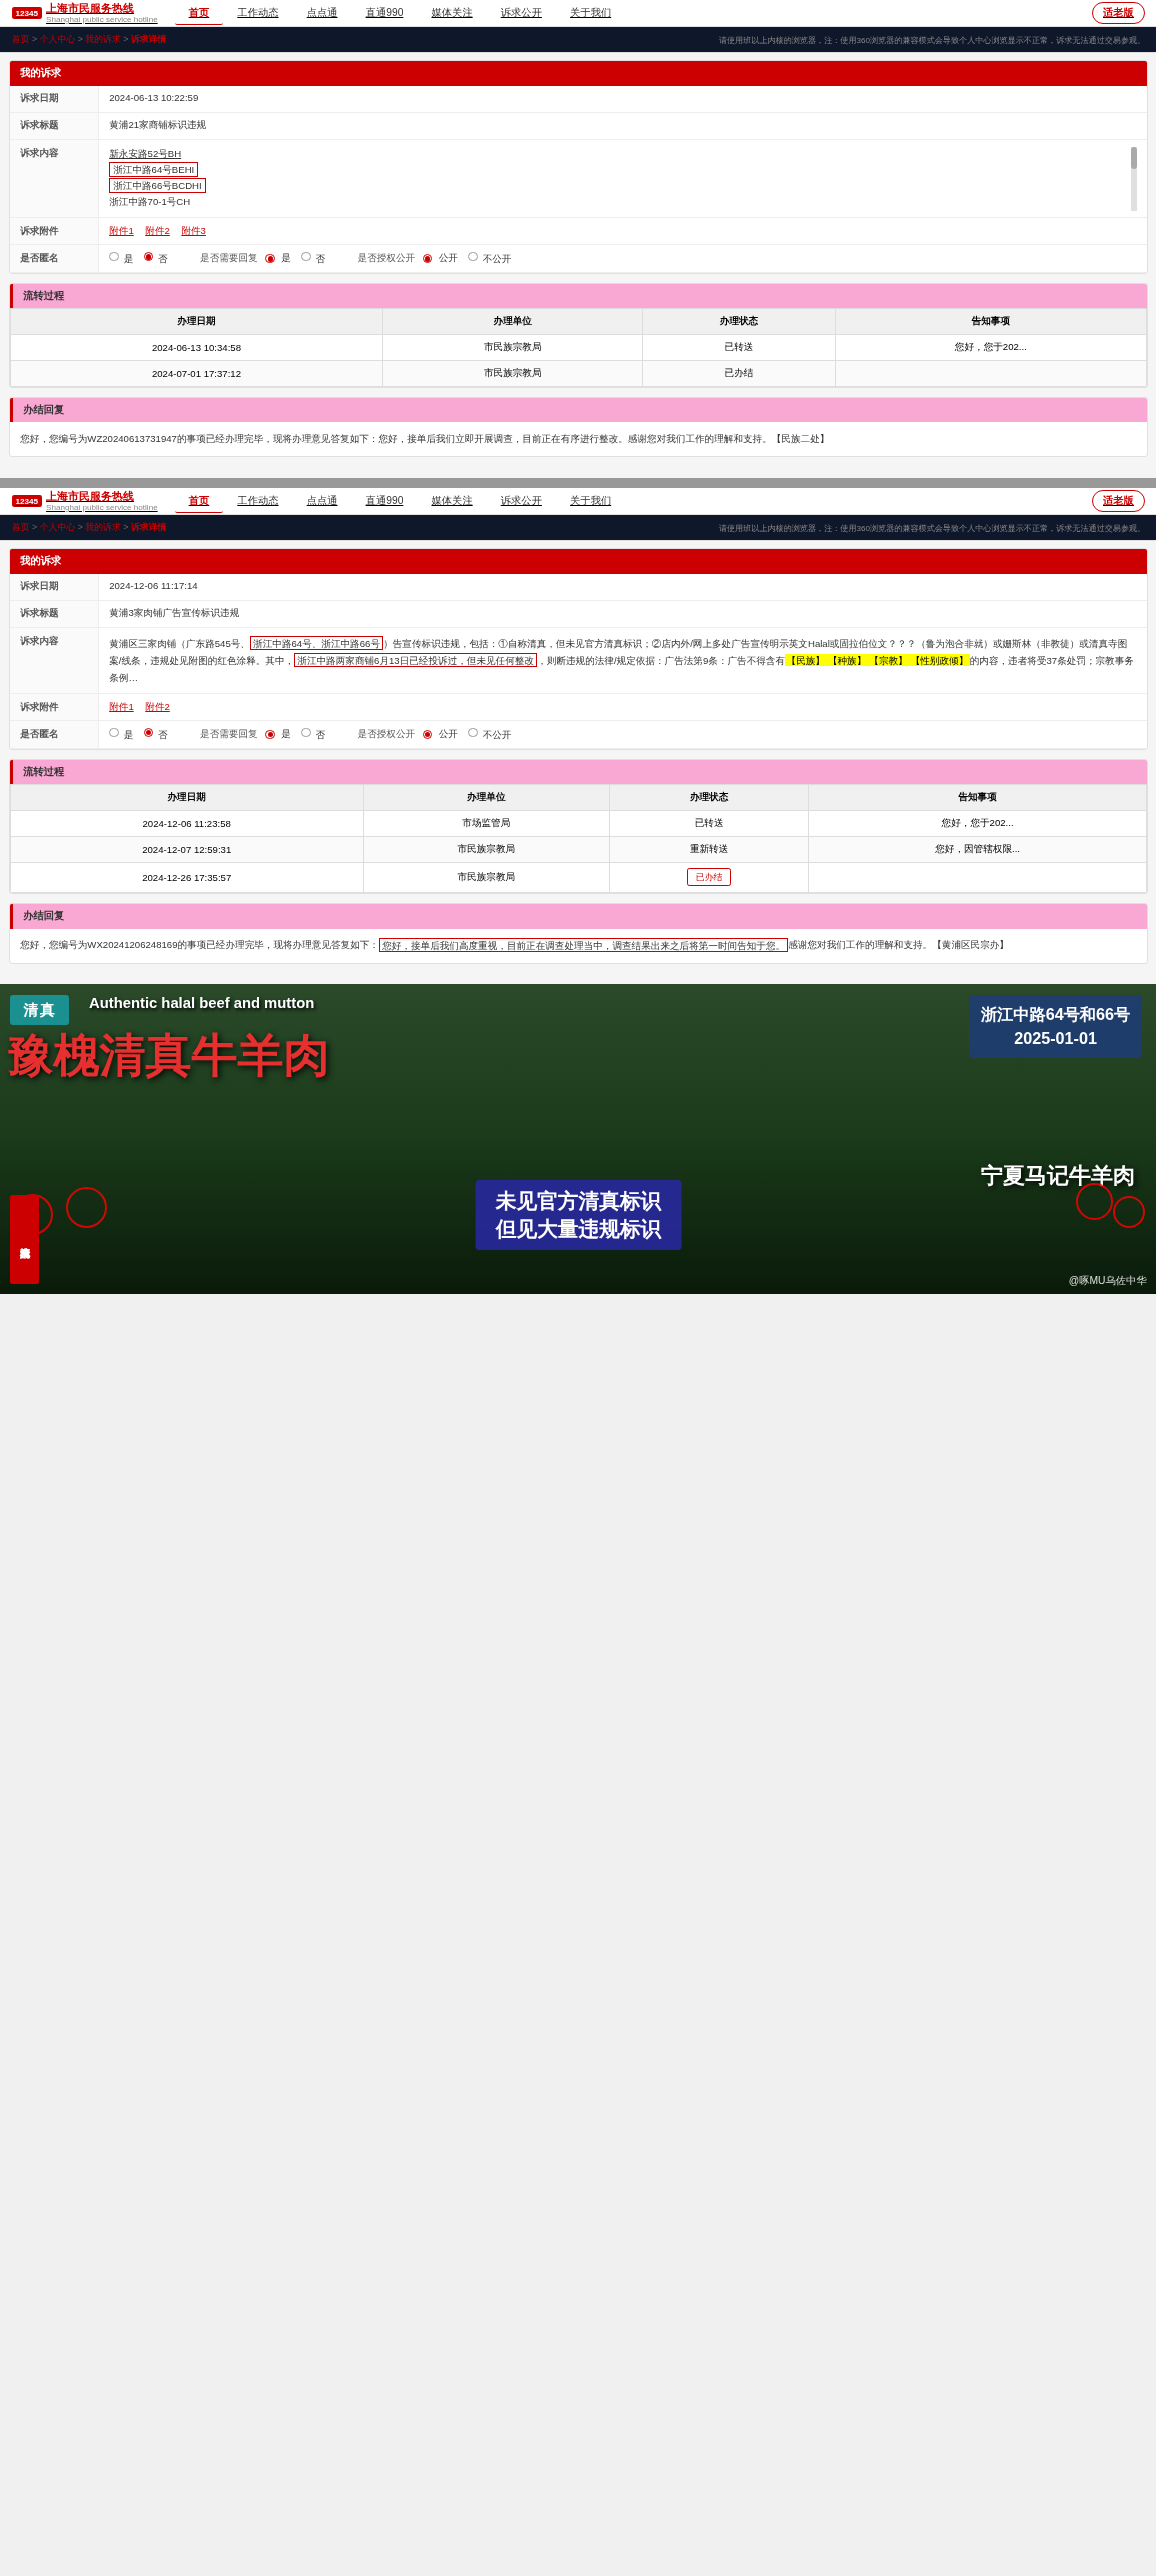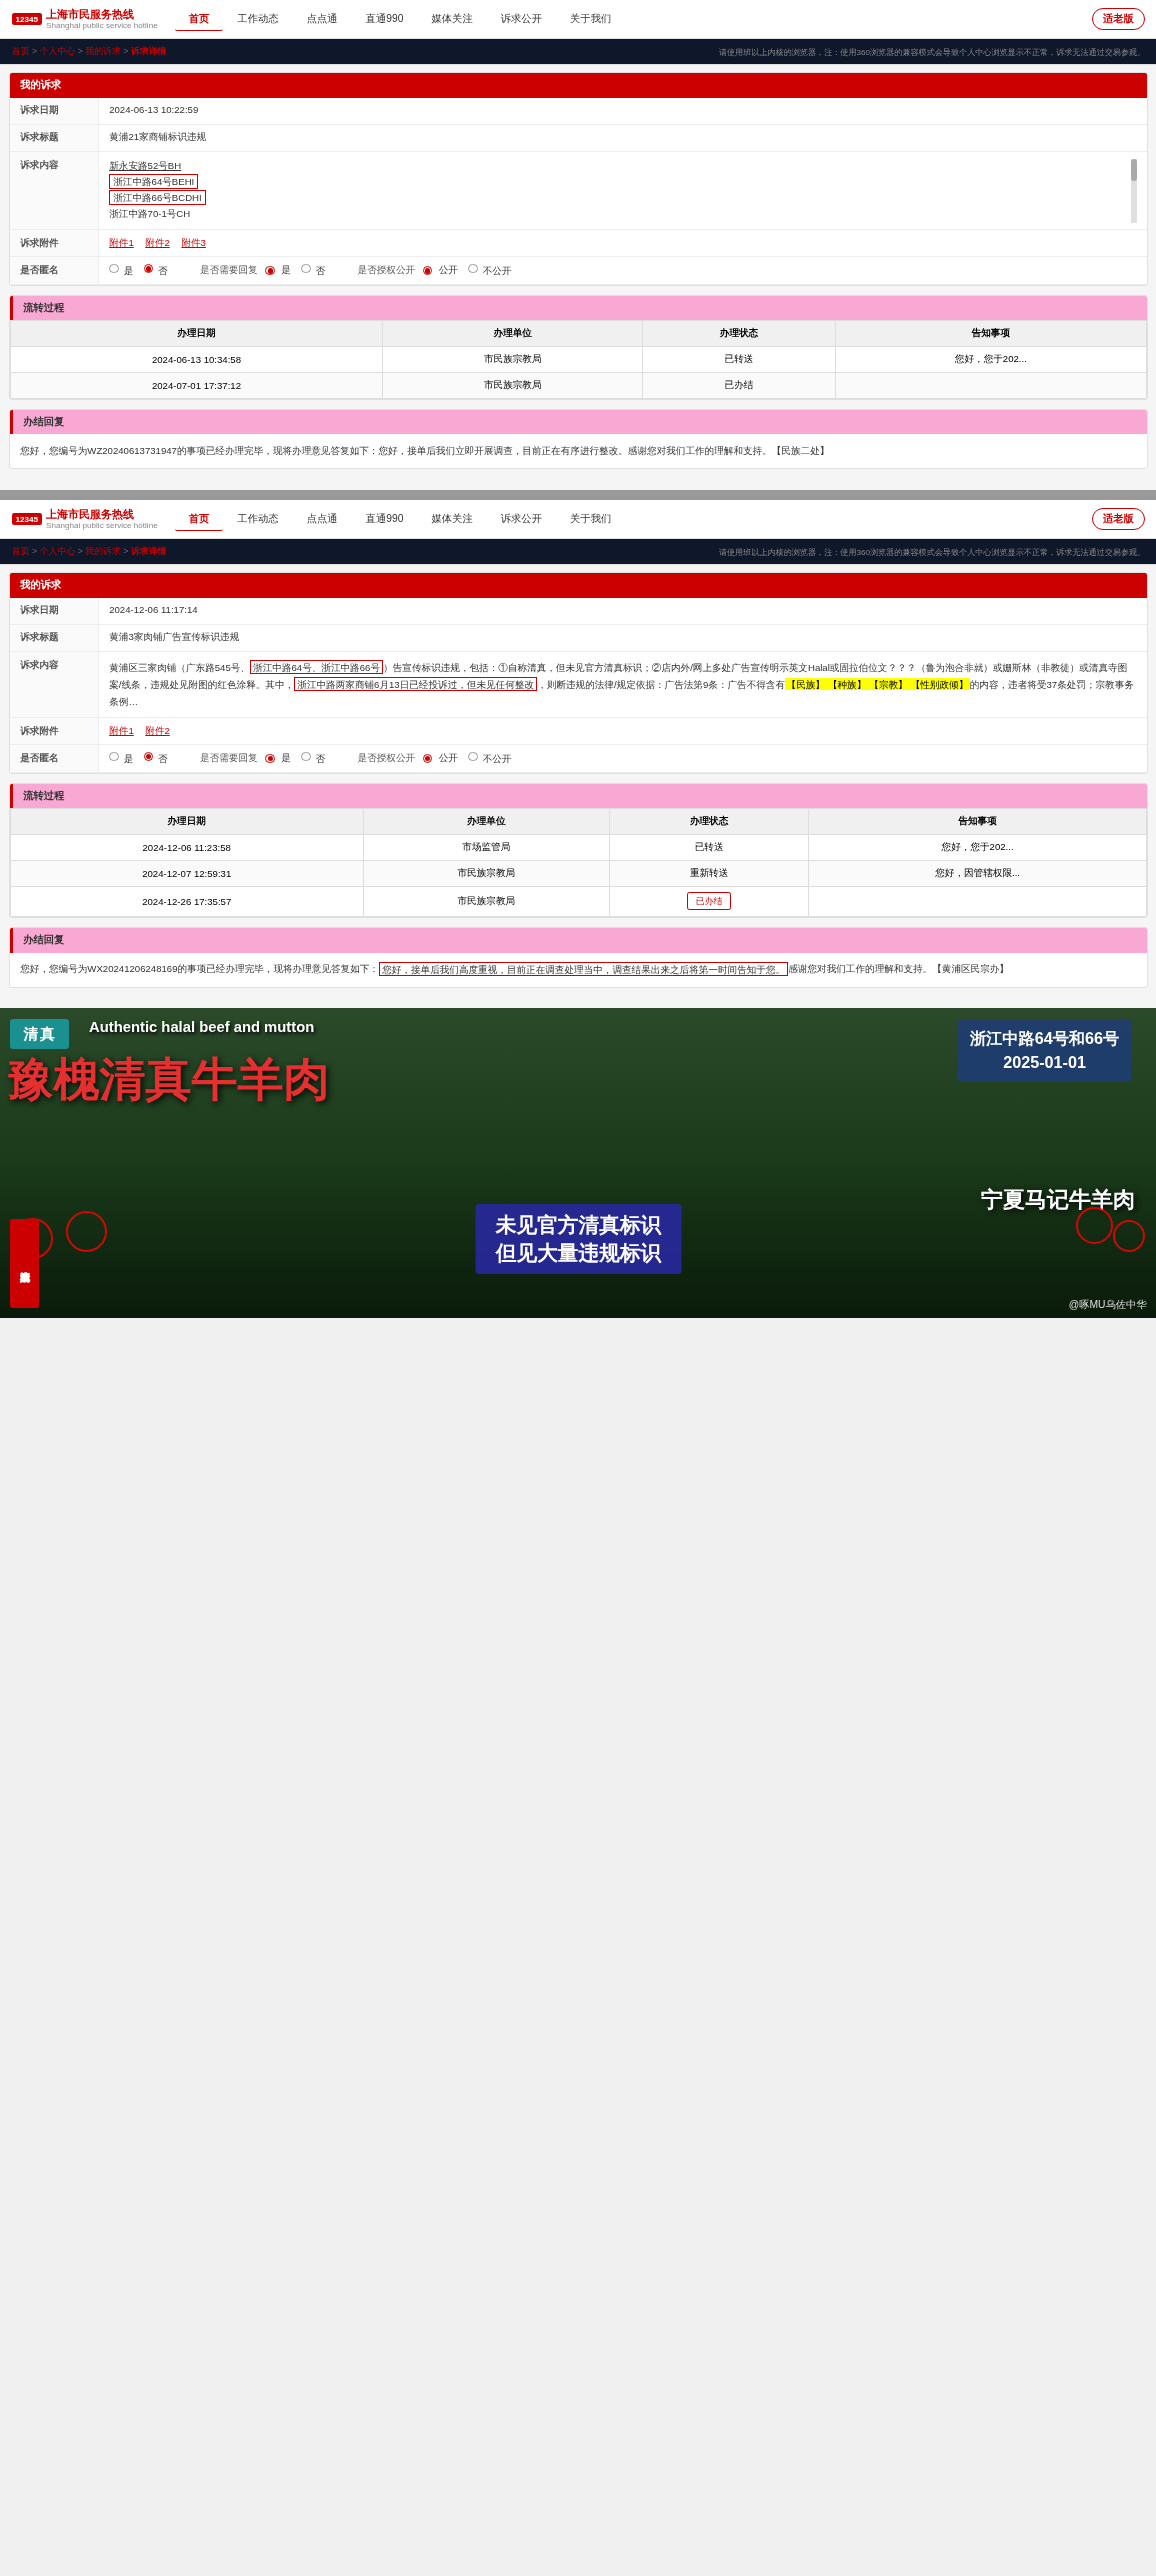--- a/index.html
+++ b/index.html
@@ -3,23 +3,24 @@
   <meta charset="utf-8">
   <style>
     * { box-sizing: border-box; margin: 0; padding: 0; }
     body { font-family: "Microsoft YaHei", "SimHei", Arial, sans-serif; font-size: 9.6px; background: #f0f0f0; width: 1157px; }
 
     
     .navbar {
       background: #fff;
       display: flex;
       align-items: center;
-      height: 39px;
+      height: 27px;
       padding: 0 11.8px;
       border-bottom: 1.5px solid #e0e0e0;
+      text-decoration: underline;
     }
     .logo-area {
       display: flex;
       align-items: center;
       margin-right: 17.7px;
     }
     .logo-badge {
       background: #c00;
       color: #fff;
       font-size: 8.1px;
@@ -532,21 +533,21 @@
 
   <div class="photo-section">
     <div style="position:relative;width:100%;height:310px;background:linear-gradient(180deg,#2a4a2a 0%,#1a3a1a 50%,#0a1a0a 100%);">
 
       <div style="position:absolute;top:10.3px;left:10.3px;background:#1a9090;color:#fff;font-size:14.8px;font-weight:bold;padding:5.9px 13.3px;border-radius:3px;letter-spacing:1.5px;">清真</div>
 
       <div style="position:absolute;top:10.3px;left:89px;color:#fff;font-size:14.8px;font-weight:bold;text-shadow:1.5px 1.5px 3.7px #000;">Authentic halal beef and mutton</div>
 
       <div style="position:absolute;top:41px;left:7.4px;color:#e63030;font-size:46px;font-weight:bold;text-shadow:2.2px 2.2px 5.9px rgba(0,0,0,0.9);">豫槐清真牛羊肉</div>
 
-      <div style="position:absolute;top:10.3px;right:26px;background:rgba(30,60,120,0.85);color:#fff;font-size:16.2px;font-weight:bold;padding:7.4px 11.8px;border-radius:3px;text-align:center;line-height:1.5;">
+      <div style="position:absolute;top:10.3px;right:15px;background:rgba(30,60,120,0.85);color:#fff;font-size:16.2px;font-weight:bold;padding:7.4px 11.8px;border-radius:3px;text-align:center;line-height:1.5;">
         <div>浙江中路64号和66号</div>
         <div>2025-01-01</div>
       </div>
 
       <div style="position:absolute;bottom:103px;right:22px;color:#fff;font-size:22px;font-weight:bold;text-shadow:2.2px 2.2px 5.9px rgba(0,0,0,0.95);text-align:right;">宁夏马记牛羊肉</div>
 
       <div style="position:absolute;bottom:44px;left:50%;transform:translateX(-50%);background:rgba(40,40,160,0.88);color:#fff;font-size:20.7px;font-weight:bold;padding:7.4px 20.7px;border-radius:3.7px;text-align:center;white-space:nowrap;">
         <div>未见官方清真标识</div>
         <div>但见大量违规标识</div>
       </div>

